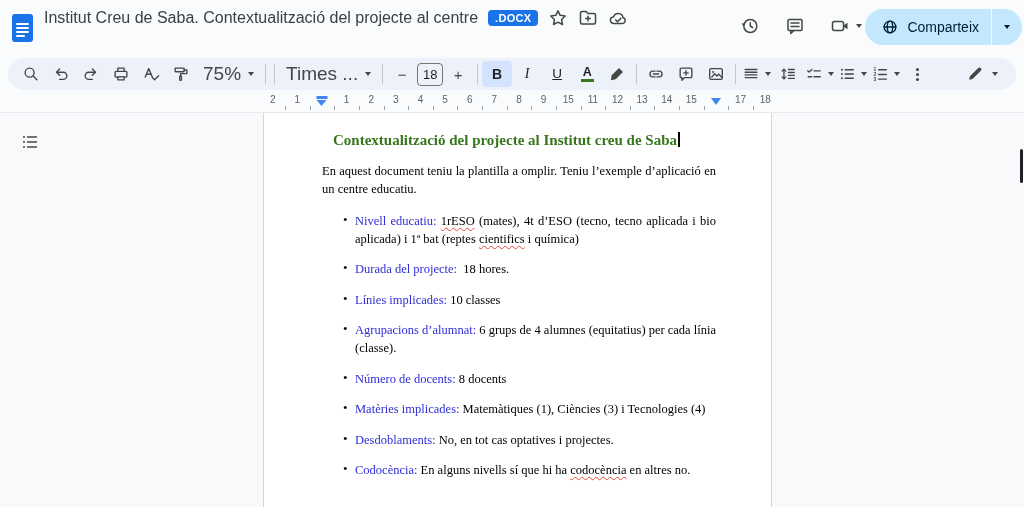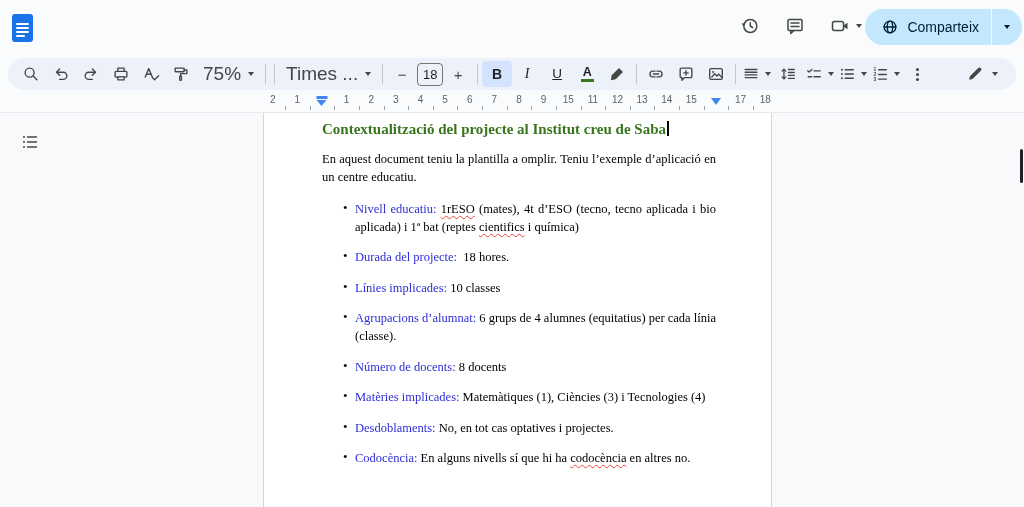--- a/index.html
+++ b/index.html
@@ -67,21 +67,21 @@
     border-left:5.5px solid transparent;border-right:5.5px solid transparent;border-top:6px solid var(--ruler-blue,#4285f4);}
   .ruler-marker-margin{position:absolute;top:5px;transform:translateX(-50%);width:0;height:0;cursor:pointer;
     border-left:5.5px solid transparent;border-right:5.5px solid transparent;border-top:7px solid var(--ruler-blue,#4285f4);}
 
   
   .canvas{position:absolute;left:0;right:0;top:112px;bottom:0;background:#f8f9fa;border-top:1px solid #e7e9ec;}
   .outline-toggle{position:absolute;left:20px;top:19px;cursor:pointer;}
   .page{position:absolute;left:263px;top:0;width:509px;height:100%;background:#fff;
     border-left:1px solid #d3d6da;border-right:1px solid #d3d6da;box-sizing:border-box;}
   .content{padding:7px 55px 0 58px;font-family:"Liberation Serif",serif;color:#000;}
-  .doc-heading{margin:0;font-size:15px;font-weight:700;color:var(--heading-green,#38761d);line-height:1.3;}
+  .doc-heading{margin:11px;font-size:15px;font-weight:700;color:var(--heading-green,#38761d);line-height:1.3;}
   .cursor{display:inline-block;width:1.5px;height:15px;background:#000;margin-left:1px;vertical-align:-2px;}
   .doc-intro{margin:10px 0 0 0;font-size:12.5px;line-height:1.44;text-align:justify;}
   .bullets{margin-top:14px;}
   .bullet-item{position:relative;padding-left:33px;margin-bottom:12.5px;font-size:12.5px;line-height:1.44;text-align:justify;}
   .bullet-dot{position:absolute;left:21px;top:-1px;font-size:13px;}
   .bullet-label{color:var(--label-blue,#2e2ed6);}
   .misspelled{text-decoration:underline;text-decoration-style:wavy;
     text-decoration-color:var(--squiggle-red,#e8453c);text-decoration-thickness:1px;text-underline-offset:2px;}
   .scroll-thumb{position:absolute;right:1px;top:36px;width:3px;height:34px;background:#202124;border-radius:2px;cursor:pointer;}
 </style>
@@ -199,20 +199,33 @@
         <path d="M7.5 5 h9 M7.5 10 h9 M7.5 15 h9"></path>
       </symbol>
   </defs>
 </svg>
 
 <div class="topbar">
   <svg class="docs-logo" width="23" height="30" viewBox="0 0 23 30">
     <rect x="1" y="1" width="21" height="28" rx="3" fill="#1a73e8"></rect>
     <path d="M6 11 h11 M6 15 h11 M6 19 h11 M6 23 h7" stroke="#fff" stroke-width="2" stroke-linecap="round"></path>
   </svg>
+  <div class="title-row">
+    <span class="doc-title">Institut Creu de Saba. Contextualització del projecte al centre</span>
+    <span class="docx-badge">.DOCX</span>
+    <svg class="ic ic20">
+        <use href="#i-star"></use>
+      </svg>
+    <svg class="ic ic20">
+        <use href="#i-folder"></use>
+      </svg>
+    <svg class="ic ic20">
+        <use href="#i-cloud"></use>
+      </svg>
+  </div>
   <div class="top-actions">
     <svg class="ic ic20">
         <use href="#i-history"></use>
       </svg>
     <svg class="ic ic20">
         <use href="#i-comment"></use>
       </svg>
     <span class="cam-group">
       <svg class="ic ic20">
           <use href="#i-cam"></use>

